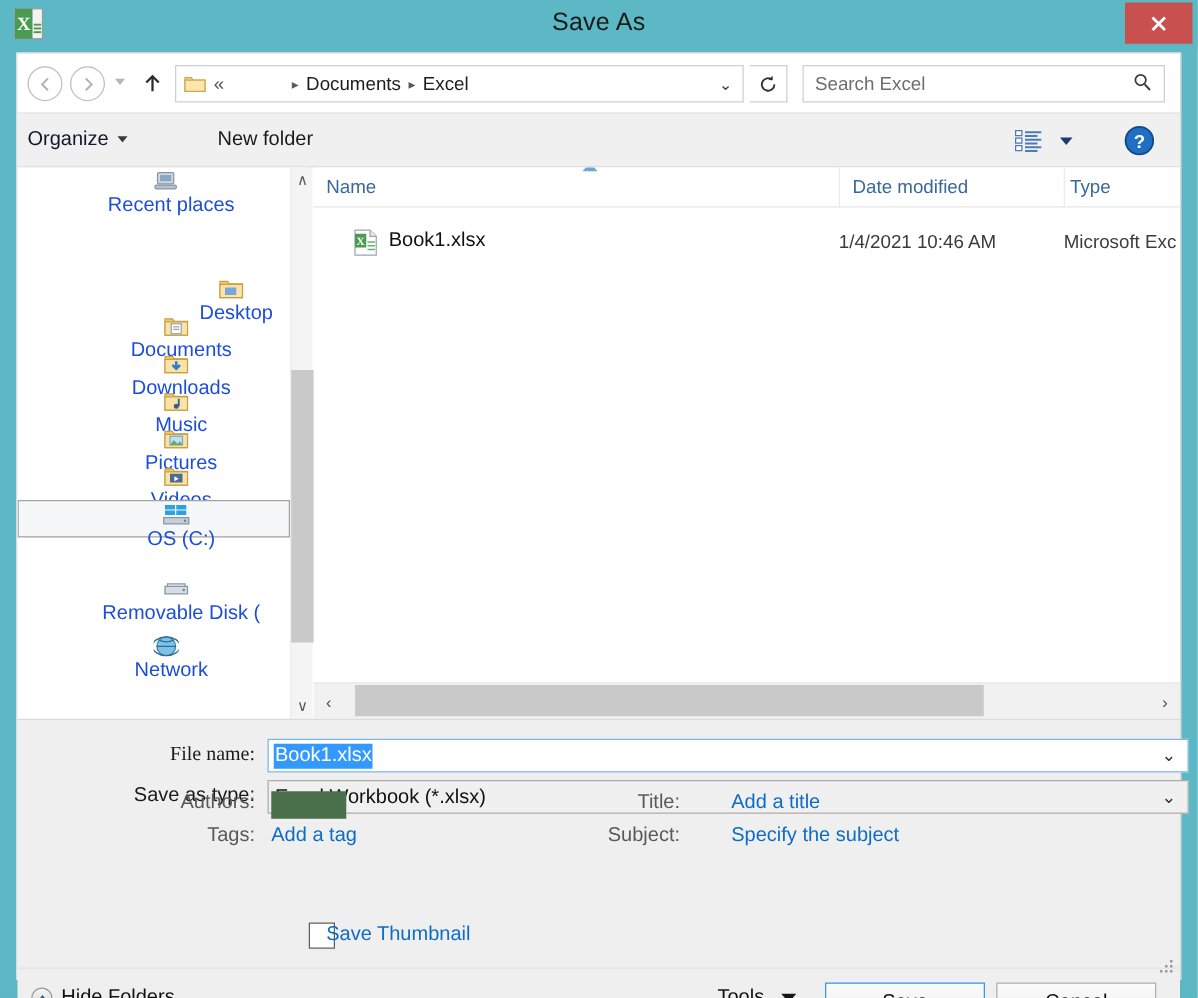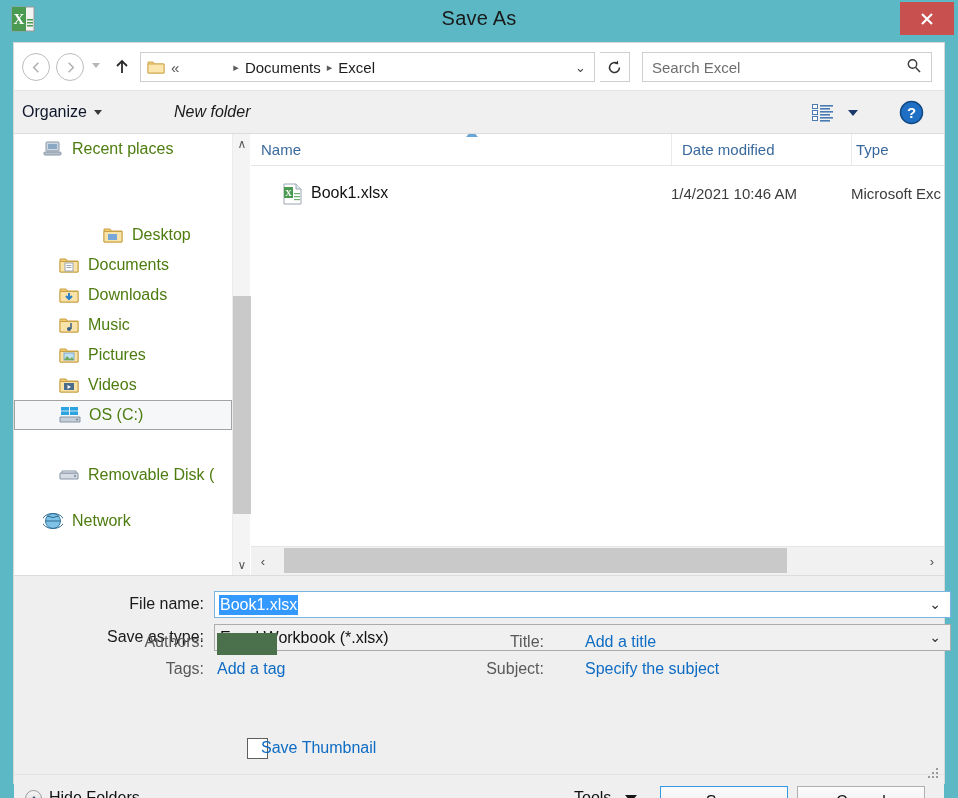--- a/index.html
+++ b/index.html
@@ -122,21 +122,21 @@
     position: absolute; left: 8px; top: 12px;
     font-size: 16px; color: #0f172a; cursor: pointer;
   }
   .cmd-organize .caret {
     display: inline-block; margin-left: 7px;
     border-left: 4px solid transparent; border-right: 4px solid transparent;
     border-top: 5px solid #3a3a3a; vertical-align: middle;
   }
   .cmd-newfolder {
     position: absolute; left: 160px; top: 12px;
-    font-size: 16px; color: #1b1b1b; cursor: pointer; font-style: italic;
+    font-size: 16px; color: #1b1b1b; cursor: pointer;
   }
   .view-icon {
     position: absolute; left: 798px; top: 12px; width: 22px; height: 20px; cursor: pointer;
   }
   .view-caret {
     position: absolute; left: 834px; top: 19px;
     border-left: 5px solid transparent; border-right: 5px solid transparent;
     border-top: 6px solid #1b3a6b; cursor: pointer;
   }
   .help-icon {
@@ -144,21 +144,21 @@
   }
 
   
   .navpane {
     position: absolute; left: 0; top: 91px; width: 232px; height: 441px;
     background: #ffffff; overflow: hidden;
   }
   .nav-item {
     position: absolute; left: 0; width: 218px; height: 30px;
     display: flex; align-items: center;
-    font-size: 16px; color: #4d7c0f; cursor: pointer;
+    font-size: 16px; color: #1d4ed8; cursor: pointer; flex-direction: column;
   }
   .nav-item .ico {
     width: 22px; height: 20px; margin-right: 8px; flex: 0 0 22px;
     display: flex; align-items: center; justify-content: center;
   }
   .nav-item.sel {
     background: #f5f7f9; border: 1px solid #a3a3a3;
   }
   .nav-indent-0 { padding-left: 28px; }
   .nav-indent-1 { padding-left: 44px; }
@@ -569,21 +569,21 @@
       </div>
     </div>
 
     <div class="hscroll">
       <div class="hs-arrow hs-left">‹</div>
       <div class="hs-thumb"></div>
       <div class="hs-arrow hs-right">›</div>
     </div>
 
     <div class="formpane">
-      <div class="lbl" style="left:60px; top:19px; width:130px;">File name:</div>
+      <div class="lbl" style="left:60px; top:19px; width:130px;font-family:Liberation Serif, serif;">File name:</div>
       <div class="fld-filename">
         <span class="val">Book1.xlsx</span>
         <span class="dd-caret">⌄</span>
       </div>
 
       <div class="lbl" style="left:60px; top:52px; width:130px;">Save as type:</div>
       <div class="fld-type">
         <span class="val">Excel Workbook (*.xlsx)</span>
         <span class="dd-caret">⌄</span>
       </div>

